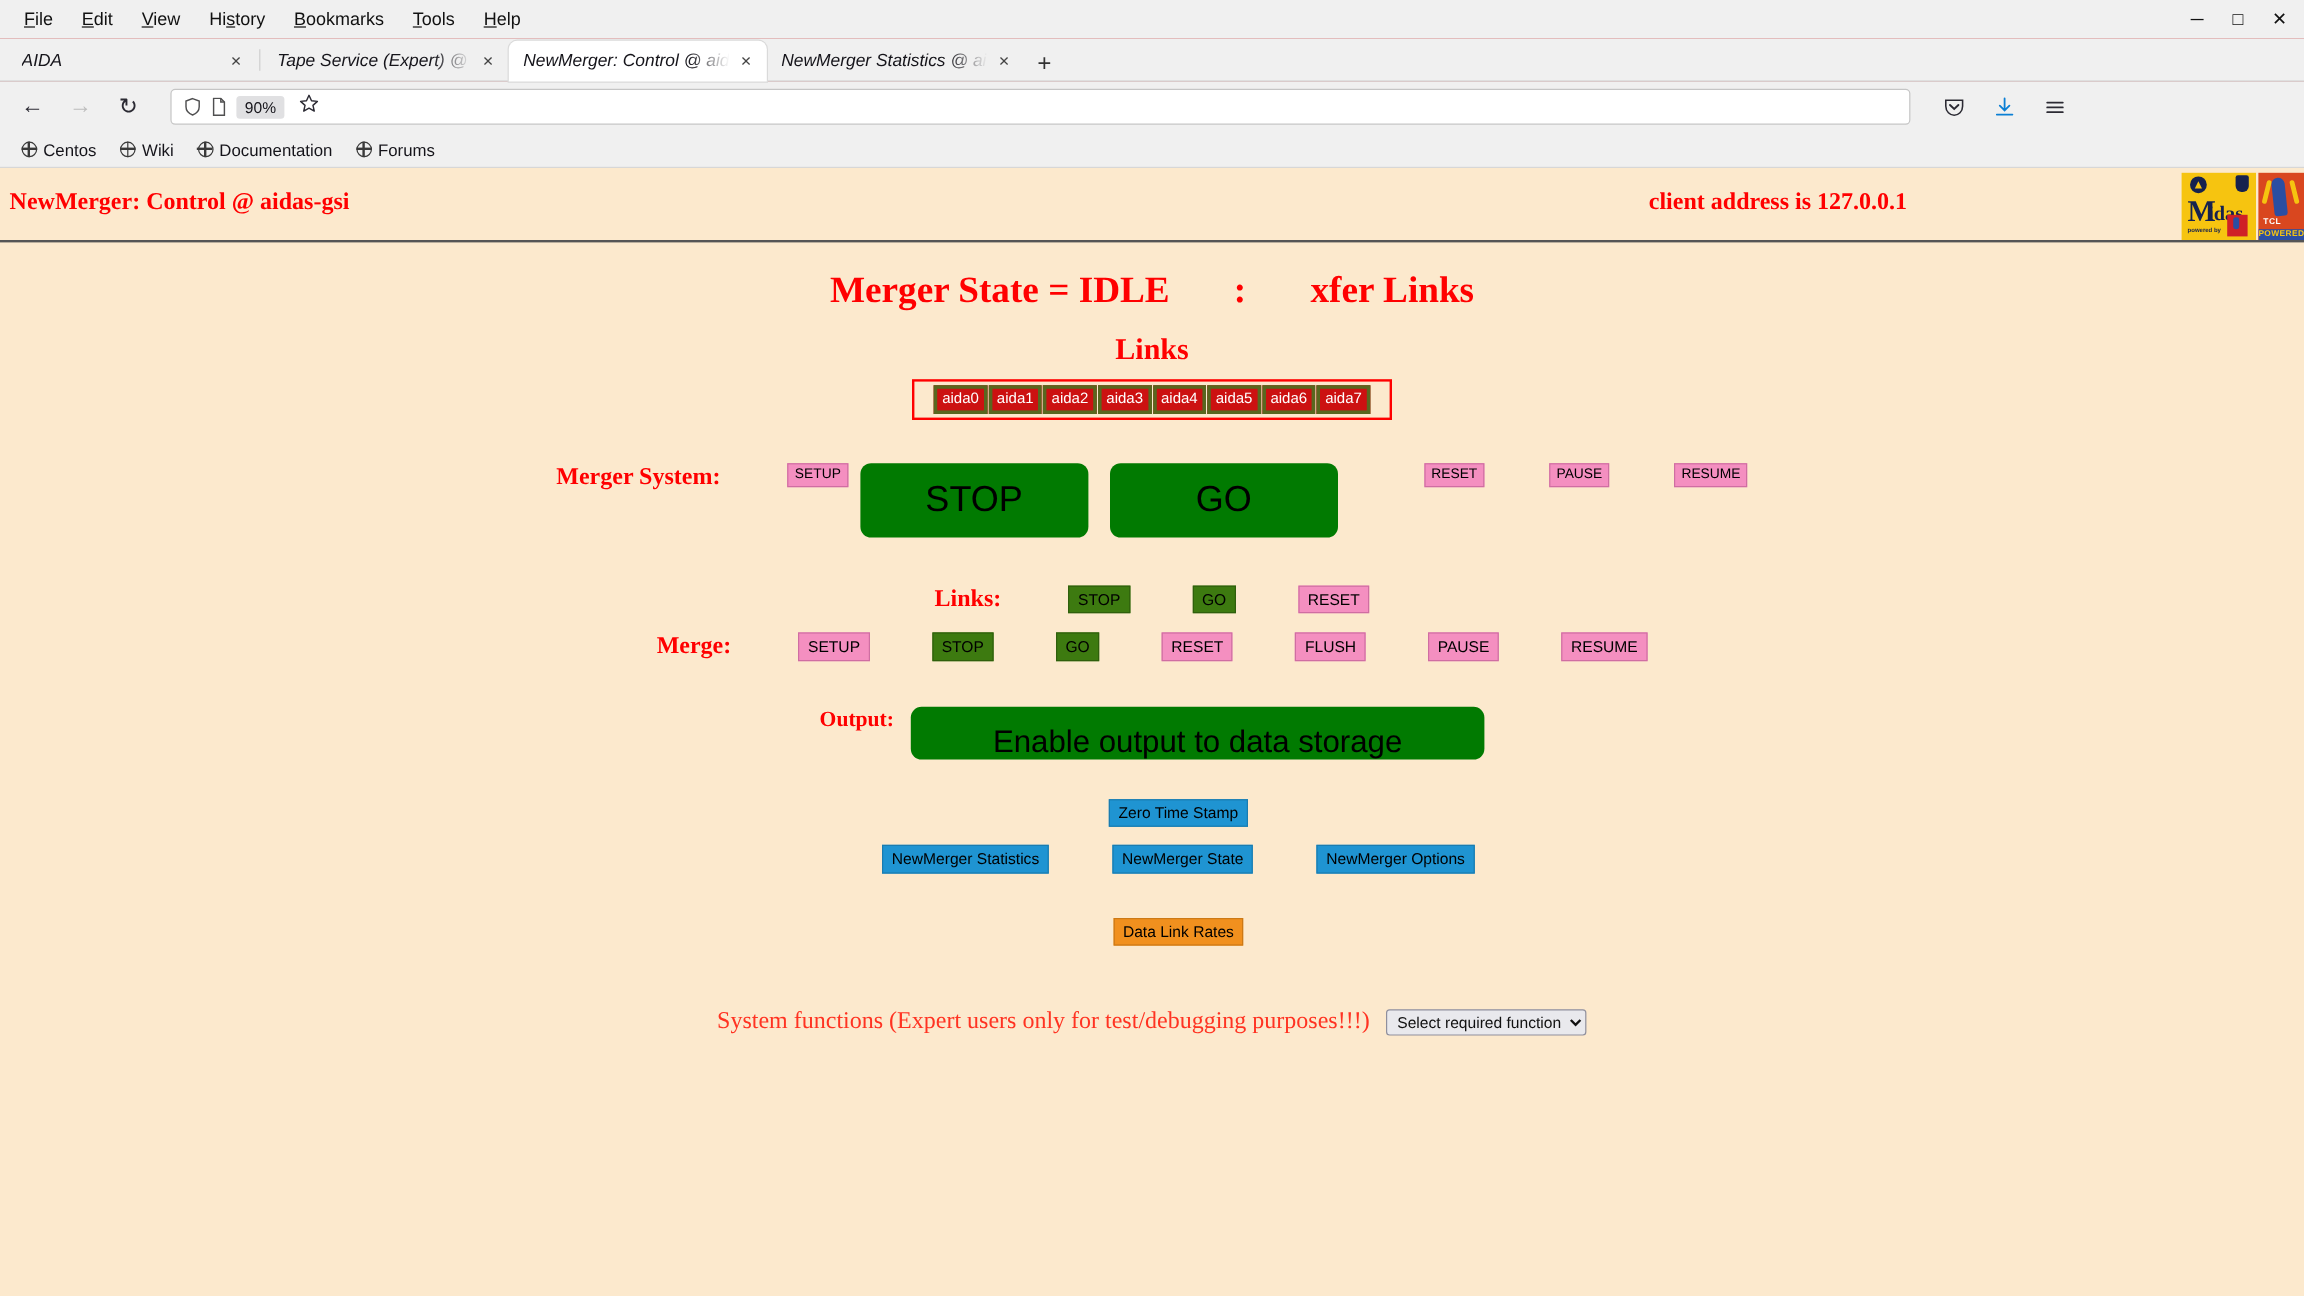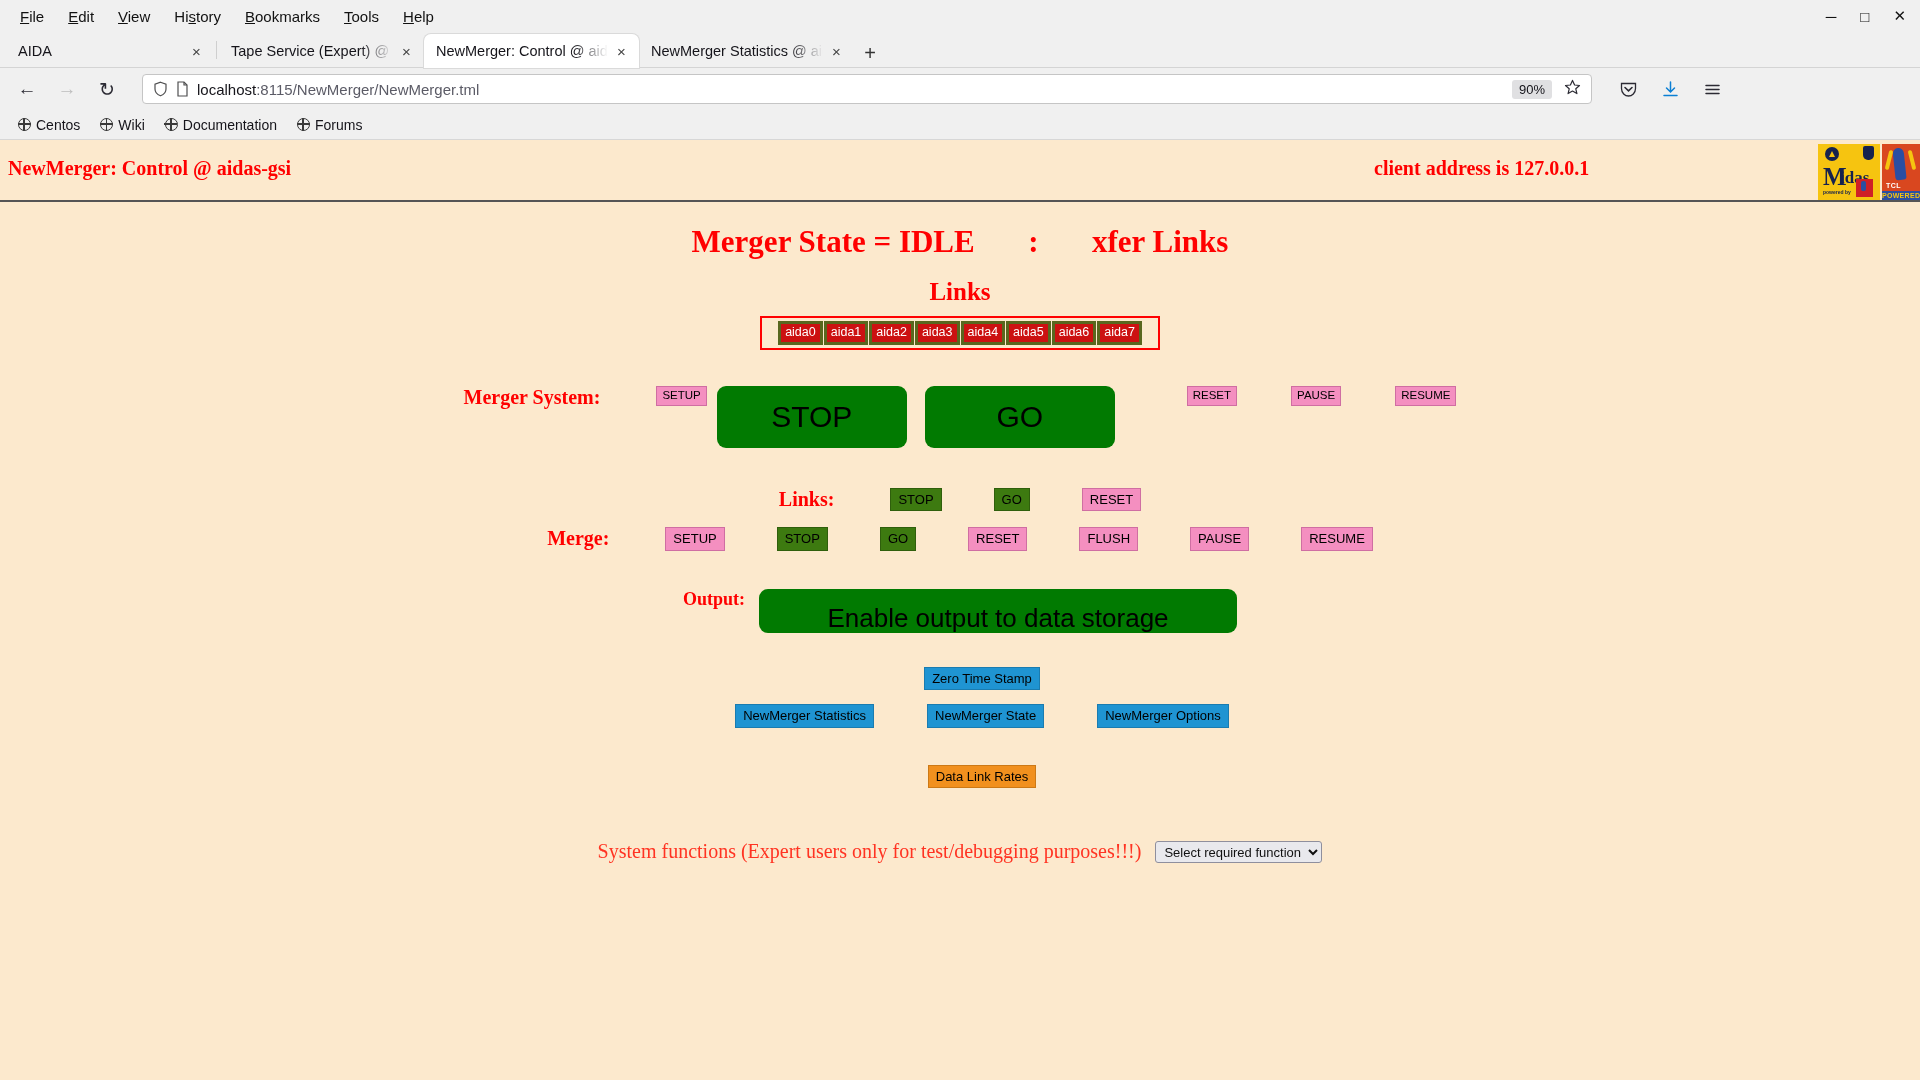--- a/index.html
+++ b/index.html
@@ -17,21 +17,21 @@
   .menubar {
     height: 32px; background: #f0f0f0;
     display: flex; align-items: center; padding-left: 8px; gap: 0px;
     font-size: 15px; color: #111; flex: none;
   }
   .menubar .mi { padding: 4px 12px; white-space: nowrap; cursor: default; }
   .menubar .mi u { text-decoration: underline; }
 
   .tabstrip {
     height: 36px; background: #f0f0f0; display: flex; align-items: flex-end;
-    padding: 0 6px; flex: none; position: relative;
+    padding: 0 6px; flex: none; position: relative; font-style: italic;
   }
   .tabstrip::after{
     content:""; position:absolute; left:0; right:0; bottom:0; height:1px; background:#d4d4d4;
   }
   .tab {
     height: 34px; min-width: 60px; max-width: 240px;
     display: flex; align-items: center; gap: 6px;
     padding: 0 10px 0 12px; font-size: 14.5px; color: #15141a;
     border-radius: 7px 7px 0 0; position: relative; white-space: nowrap;
   }
@@ -243,21 +243,20 @@
         <svg width="15" height="16" viewBox="0 0 15 16">
             <path d="M7.5 1.2 L13 3.2 V8 C13 11.4 10.6 13.7 7.5 14.8 C4.4 13.7 2 11.4 2 8 V3.2 Z" fill="none" stroke="#4f4f50" stroke-width="1.2"></path>
           </svg>
       </span>
       <span class="u-ico">
         <svg width="13" height="16" viewBox="0 0 13 16">
             <path d="M2 1 H8 L11 4 V15 H2 Z" fill="none" stroke="#4f4f50" stroke-width="1.2"></path>
             <path d="M8 1 V4 H11" fill="none" stroke="#4f4f50" stroke-width="1.2"></path>
           </svg>
       </span>
-      <span class="urltext"><b>localhost</b><span>:8115/NewMerger/NewMerger.tml</span></span>
       <span class="zoombadge">90%</span>
       <span class="staricon">
         <svg width="17" height="17" viewBox="0 0 17 17">
             <path d="M8.5 1.4 L10.6 6 L15.5 6.5 L11.8 9.8 L12.9 14.6 L8.5 12.1 L4.1 14.6 L5.2 9.8 L1.5 6.5 L6.4 6 Z" fill="none" stroke="#2b2a33" stroke-width="1.2" stroke-linejoin="round"></path>
           </svg>
       </span>
     </div>
 
     <div class="toolicon">
       <svg width="19" height="19" viewBox="0 0 19 19">

